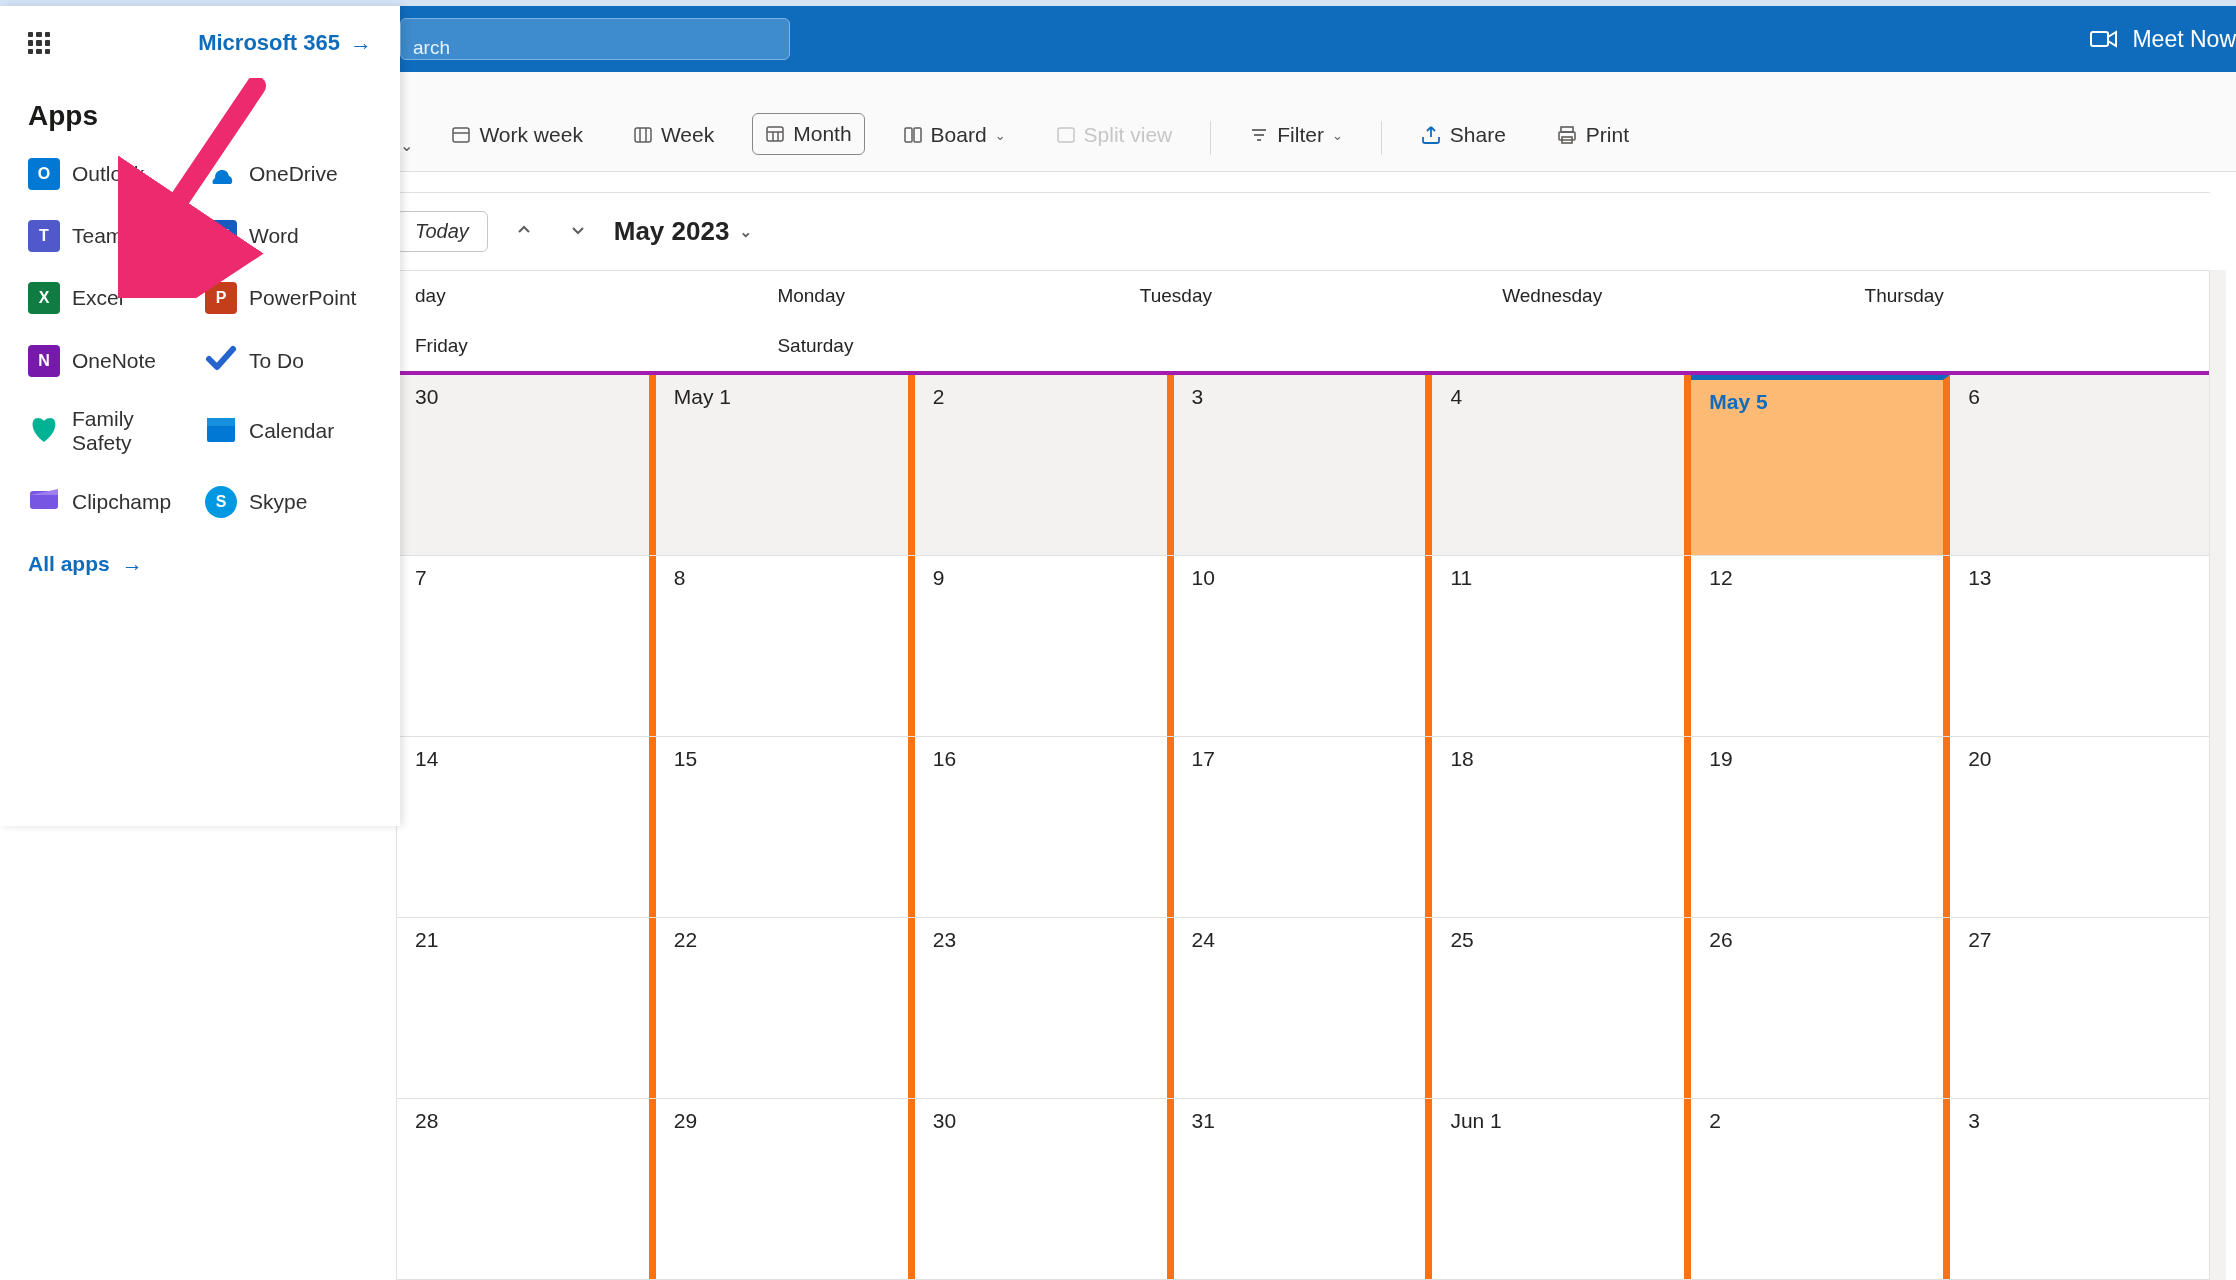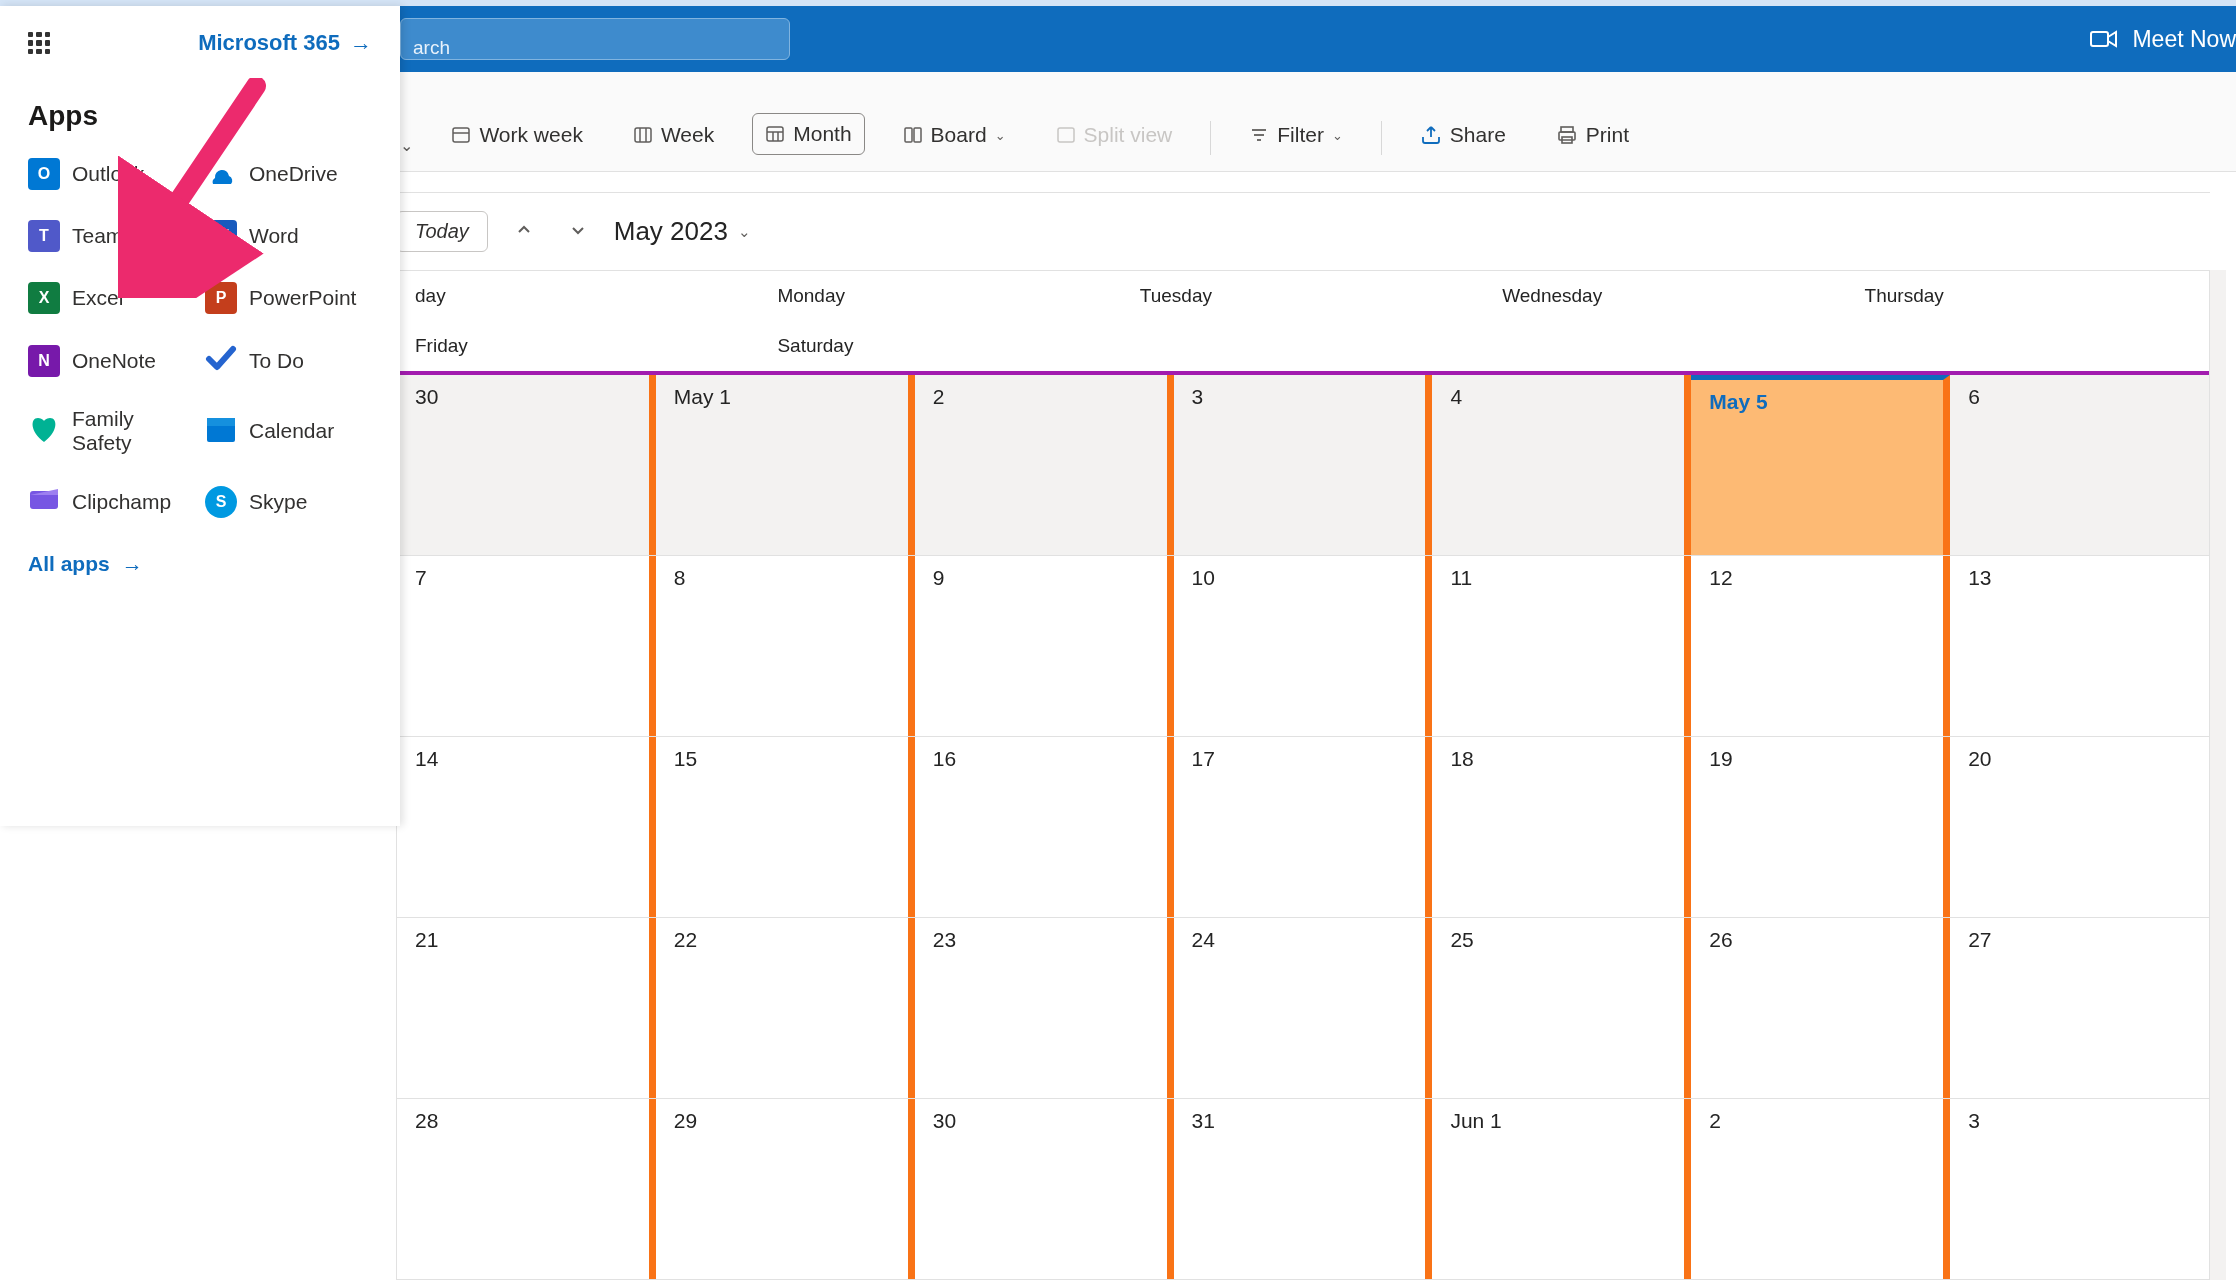--- a/index.html
+++ b/index.html
@@ -43,21 +43,21 @@
   .monthnav {
     position: absolute; left: 396px; top: 192px; height: 78px; right: 26px;
     display: flex; align-items: center; gap: 18px; background: #fff; z-index: 1;
     border-top: 1px solid #e1e1e1;
   }
   .today-btn {
     border: 1px solid #c8c6c4; border-radius: 6px; padding: 8px 18px;
     font-size: 20px; color: #323130; cursor: pointer; background: #fff; font-style: italic;
   }
   .arrow-btn { font-size: 20px; color: #605e5c; padding: 6px 10px; cursor: pointer; }
-  .month-title { font-size: 26px; font-weight: 400; color: #242424; display: flex; align-items: center; gap: 10px; }
+  .month-title { font-size: 26px; font-weight: 700; color: #242424; display: flex; align-items: center; gap: 10px; }
   .month-title .chev { font-size: 15px; color: #605e5c; }
 
   
   .calendar {
     position: absolute; left: 396px; top: 270px; right: 26px; bottom: 0;
     border: 1px solid #e1e1e1; border-bottom: none; background: #fff;
     display: flex; flex-direction: column; z-index: 1;
   }
   .cal-head {
     display: grid; grid-template-columns: repeat(5, 1fr);

